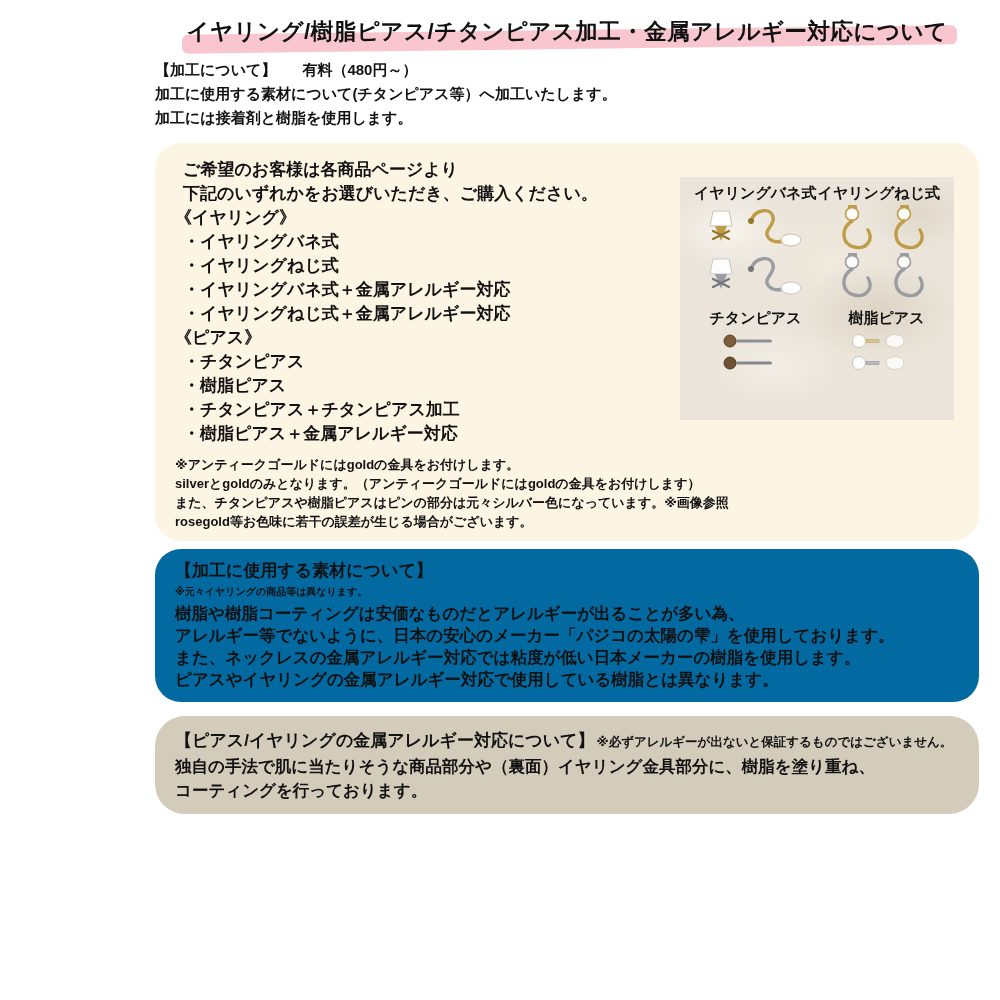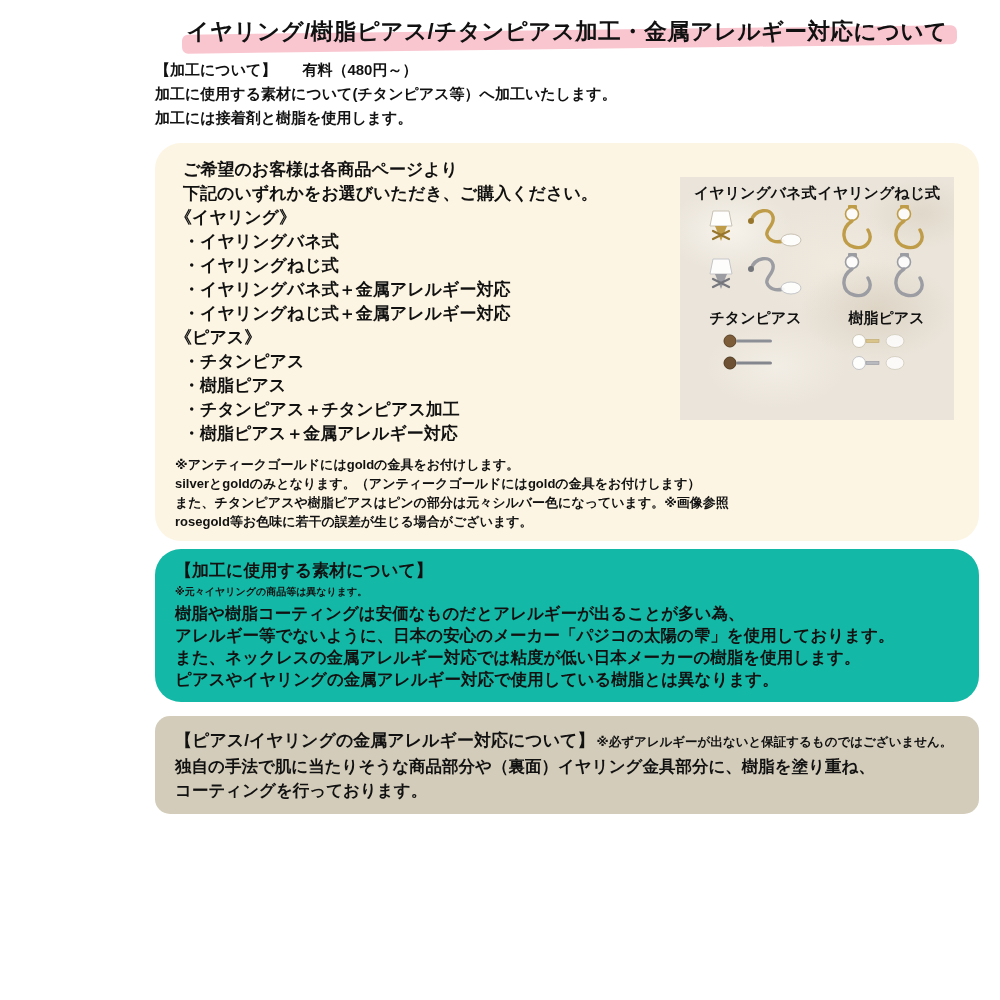--- a/index.html
+++ b/index.html
@@ -28,22 +28,22 @@
   }
 
   
   .intro { margin-top:11px; font-size:15px; line-height:24px; }
   .intro .price { margin-left:26px; }
   .u { text-underline-offset:3px; text-decoration-thickness:1.5px; }
 
   
   .box { border-radius:26px; }
   .box-cream { background:#fdf5e3; margin-top:13px; padding:13px 22px 10px 20px; position:relative; }
-  .box-gray  { background:#14b8a6; margin-top:8px;  padding:11px 22px 12px 20px; font-size:16.5px; line-height:22px; }
-  .box-tan   { background:#d3ccba; margin-top:14px; padding:12px 22px 12px 20px; font-size:16.5px; line-height:24px; border-radius:15px; }
+  .box-gray  { background:#0369a1; margin-top:8px;  padding:11px 22px 12px 20px; font-size:16.5px; line-height:22px; }
+  .box-tan   { background:#d3ccba; margin-top:14px; padding:12px 22px 12px 20px; font-size:16.5px; line-height:24px; border-radius:30px; }
 
   
   .box1-top { display:flex; }
   .sel-col { flex:1; font-size:17px; line-height:24px; padding-top:2px; }
   .sel-col .indent { padding-left:8px; }
   .sel-notes { margin-top:9px; font-size:13px; line-height:19px; }
 
   
   .photo {
     width:274px; height:243px; flex:none; margin-top:21px; margin-right:3px;

